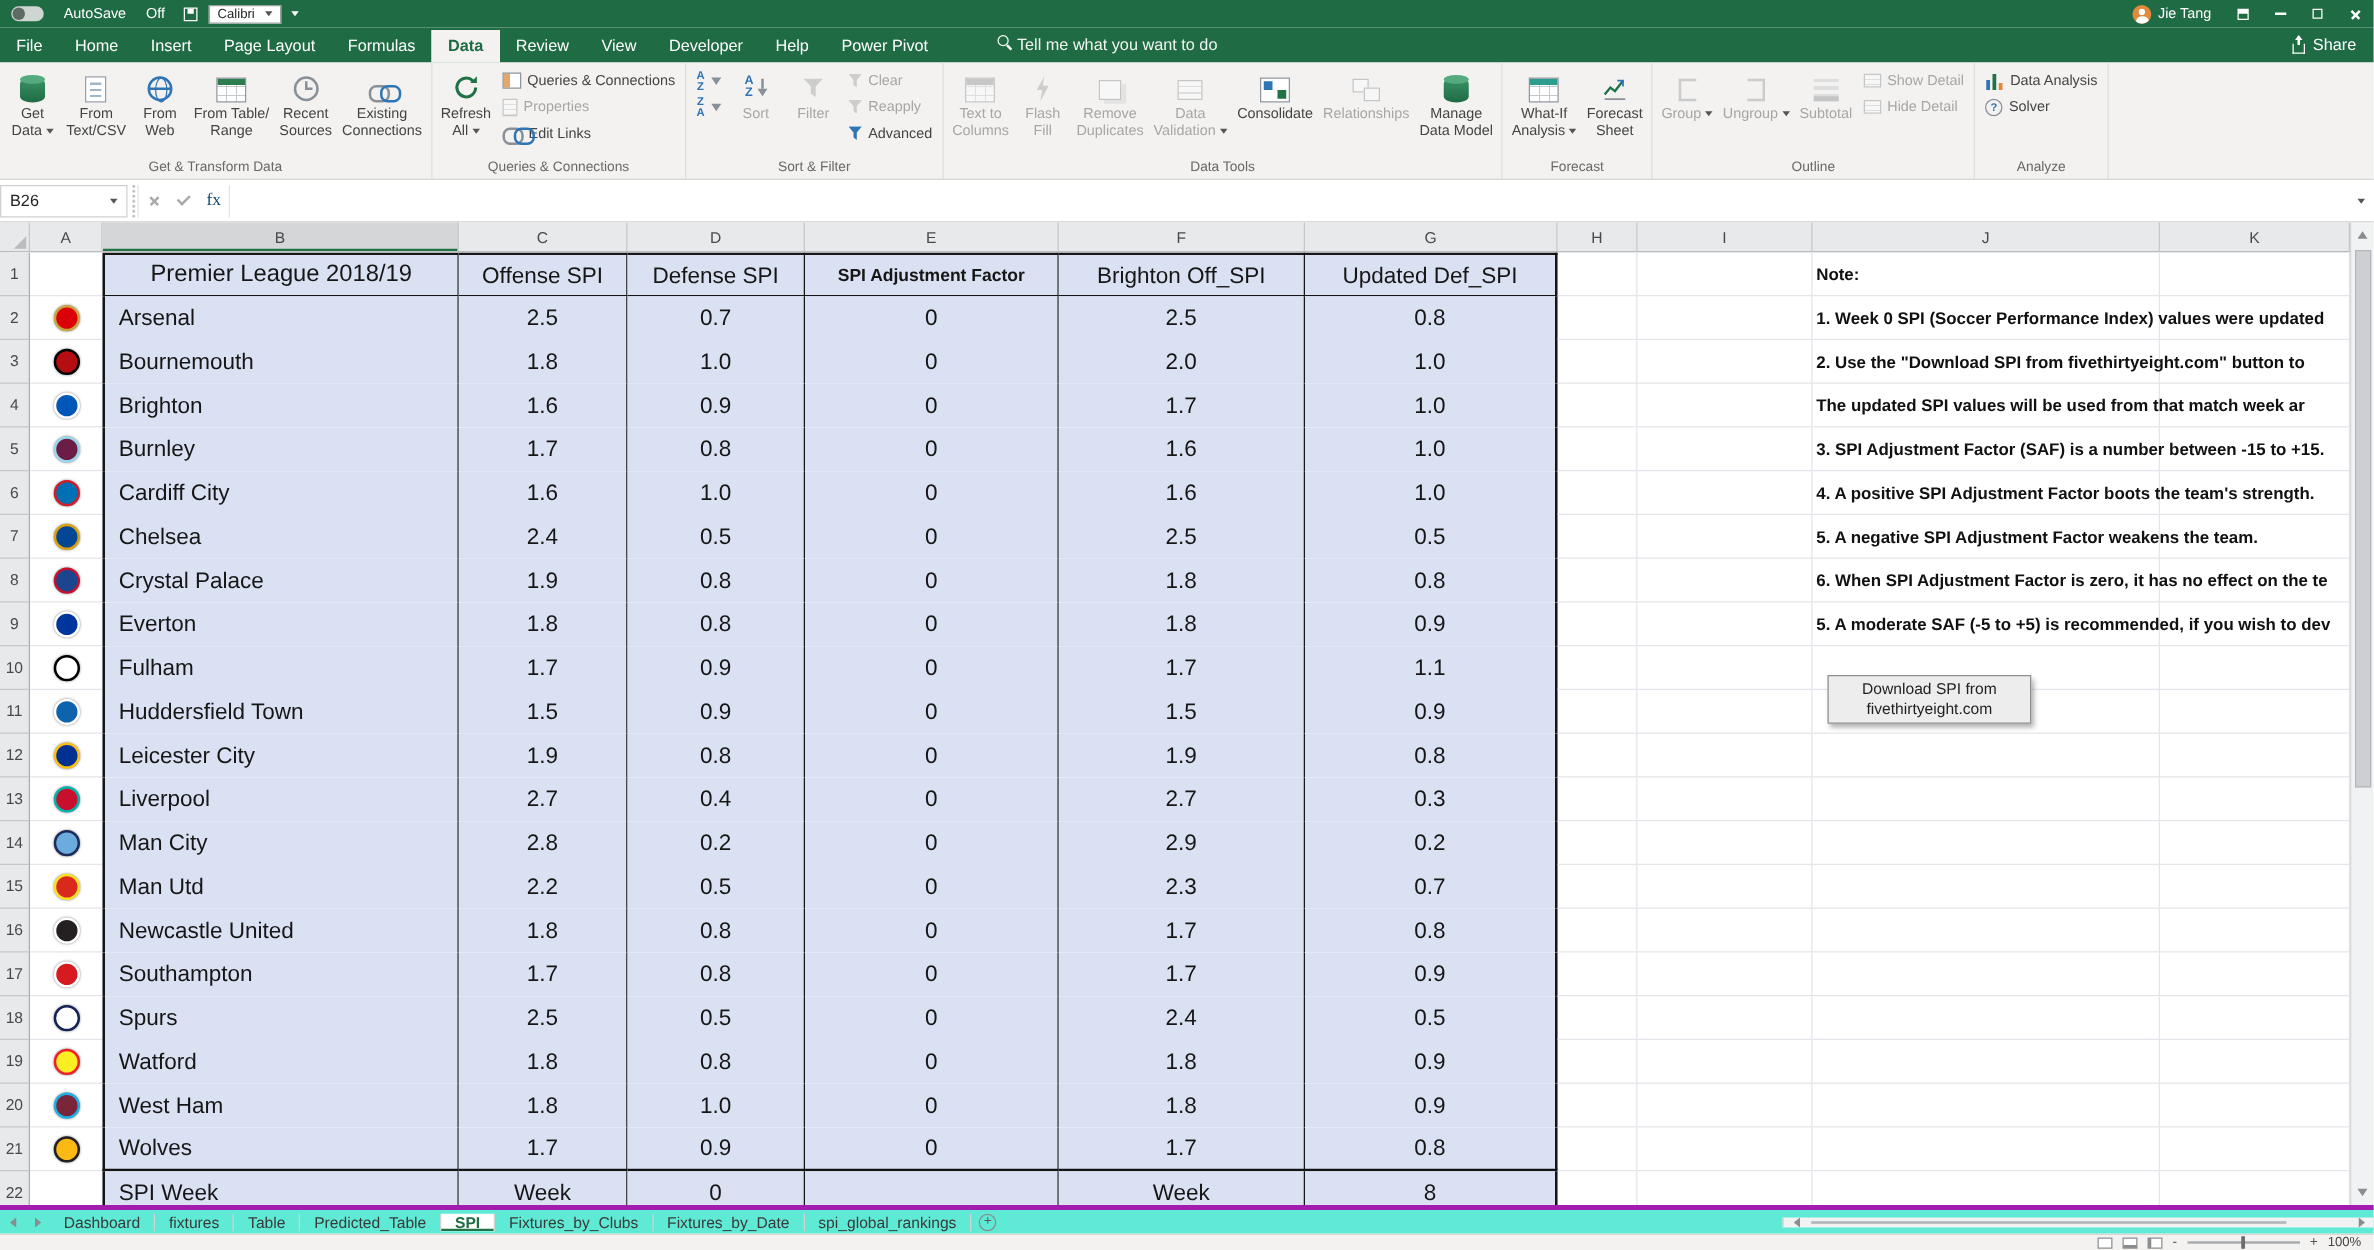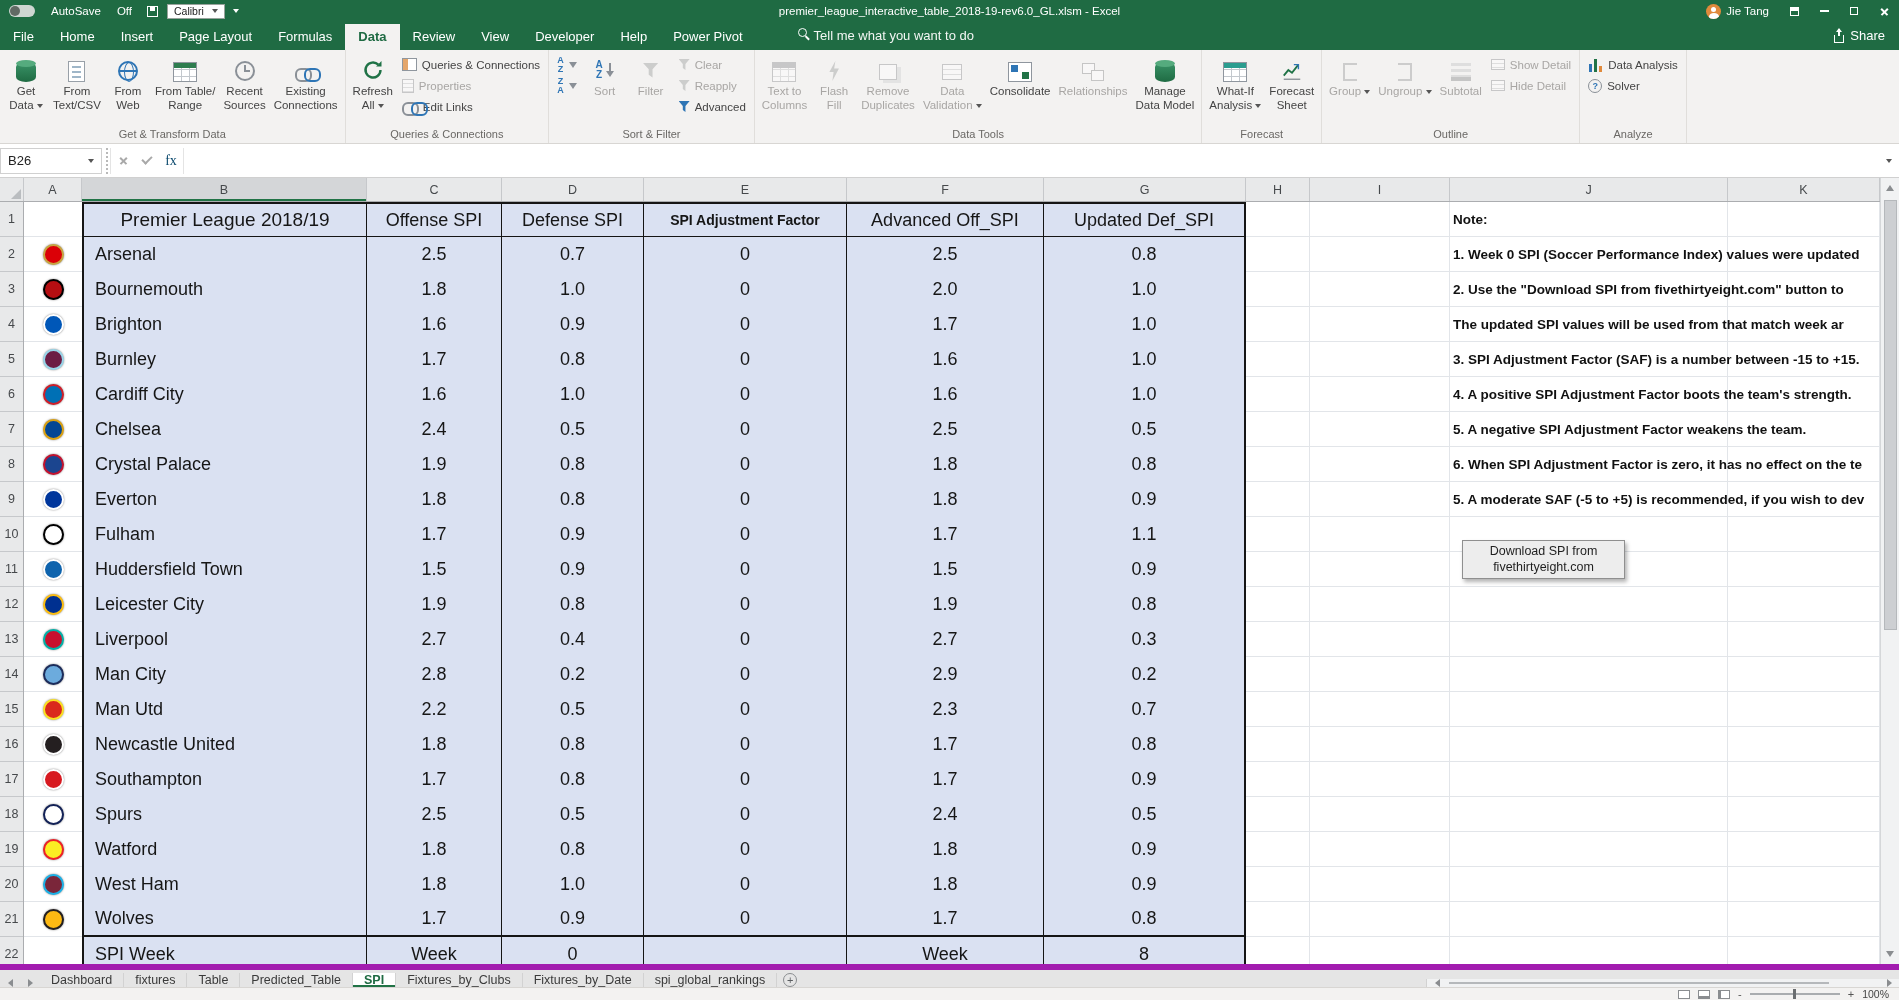--- a/index.html
+++ b/index.html
@@ -162,21 +162,21 @@
   .dlbtn{position:absolute;left:1462px;top:338px;width:163px;height:39px;background:#EDEDED;border:1px solid #8f8f8f;box-shadow:2px 3px 4px rgba(0,0,0,.3);display:flex;flex-direction:column;align-items:center;justify-content:center;font-size:12.5px;color:#1f1f1f;z-index:4;line-height:1.25}
   .vscroll{width:19px;background:#F1F2F3;border-left:1px solid #D5D7D9;display:flex;flex-direction:column;align-items:center}
   .vs-btn{height:20px;width:100%;display:flex;align-items:center;justify-content:center}
   .tri-u{width:0;height:0;border-left:4px solid transparent;border-right:4px solid transparent;border-bottom:6px solid #8a8d90}
   .tri-d{width:0;height:0;border-left:4px solid transparent;border-right:4px solid transparent;border-top:6px solid #8a8d90}
   .tri-l{width:0;height:0;border-top:4px solid transparent;border-bottom:4px solid transparent;border-right:5px solid #8a8d90}
   .tri-r{width:0;height:0;border-top:4px solid transparent;border-bottom:4px solid transparent;border-left:5px solid #8a8d90}
   .vs-thumb{width:13px;height:430px;background:#CDCFD2;border:1px solid #B5B8BB;margin-top:2px}
 
   
-  .tabsbar{height:23px;display:flex;align-items:flex-end;background:#e5e5e5;border-top:6px solid #a21caf;font-size:12.5px;color:#3a3a3a;flex:0 0 auto}
+  .tabsbar{height:23px;display:flex;align-items:center;background:#5eead4;border-top:4px solid #a21caf;font-size:12.5px;color:#3a3a3a;flex:0 0 auto}
   .nav{width:20px;display:flex;align-items:center;justify-content:center}
   .stab{padding:0 11px;display:flex;align-items:center;border-right:1px solid #D2D2D2;white-space:nowrap}
   .stab.active{background:#fff;color:var(--green);font-weight:700;box-shadow:inset 0 -2px 0 var(--accent)}
   .addsheet{width:26px;display:flex;align-items:center;justify-content:center}
   .plus-circ{width:14px;height:14px;border-radius:50%;border:1px solid #8a8d90;display:flex;align-items:center;justify-content:center;font-size:11px;color:#5a5d60;line-height:1}
   .hscroll{margin-left:auto;display:flex;align-items:stretch;width:473px;background:#F1F2F3;border-left:1px solid #D2D2D2}
   .hs-btn{width:20px;display:flex;align-items:center;justify-content:center}
   .hs-track{flex:1;position:relative}
   .hs-thumb{position:absolute;left:2px;top:3px;bottom:3px;width:88%;background:#CDCFD2;border:1px solid #B5B8BB}
 
@@ -207,21 +207,20 @@
     <div class="qatbtn">
         <span class="floppy"></span>
       </div>
     <div class="qat-font">
       <span>Calibri</span>
       <span class="car w"></span>
     </div>
     <div class="qatbtn">
         <span class="car" style="border-top-color:#fff"></span>
       </div>
-    <div class="tb-title">premier_league_interactive_table_2018-19-rev6.0_GL.xlsm - Excel</div>
     <div class="tb-right">
       <span class="avatar"></span>
       <span class="username">Jie Tang</span>
       <div class="winbtn">
           <span class="ic-ribopt"></span>
         </div>
       <div class="winbtn">
           <span class="ic-min"></span>
         </div>
       <div class="winbtn">
@@ -628,21 +627,21 @@
             <div class="rowhdr">21</div>
             <div class="rowhdr">22</div>
           </div>
         <div class="cellgrid">
 
           <div class="cell ca"></div>
           <div class="cell tb bl th titlec">Premier League 2018/19</div>
           <div class="cell tb th">Offense SPI</div>
           <div class="cell tb th">Defense SPI</div>
           <div class="cell tb th saf">SPI Adjustment Factor</div>
-          <div class="cell tb th">Advanced Off_SPI</div>
+          <div class="cell tb th">Brighton Off_SPI</div>
           <div class="cell tb th gr">Updated Def_SPI</div>
           <div class="cell gl"></div>
           <div class="cell gl"></div>
           <div class="cell gl notec">
               <span class="noteh">Note:</span>
             </div>
           <div class="cell gl"></div>
 
           <div class="rows">
             

